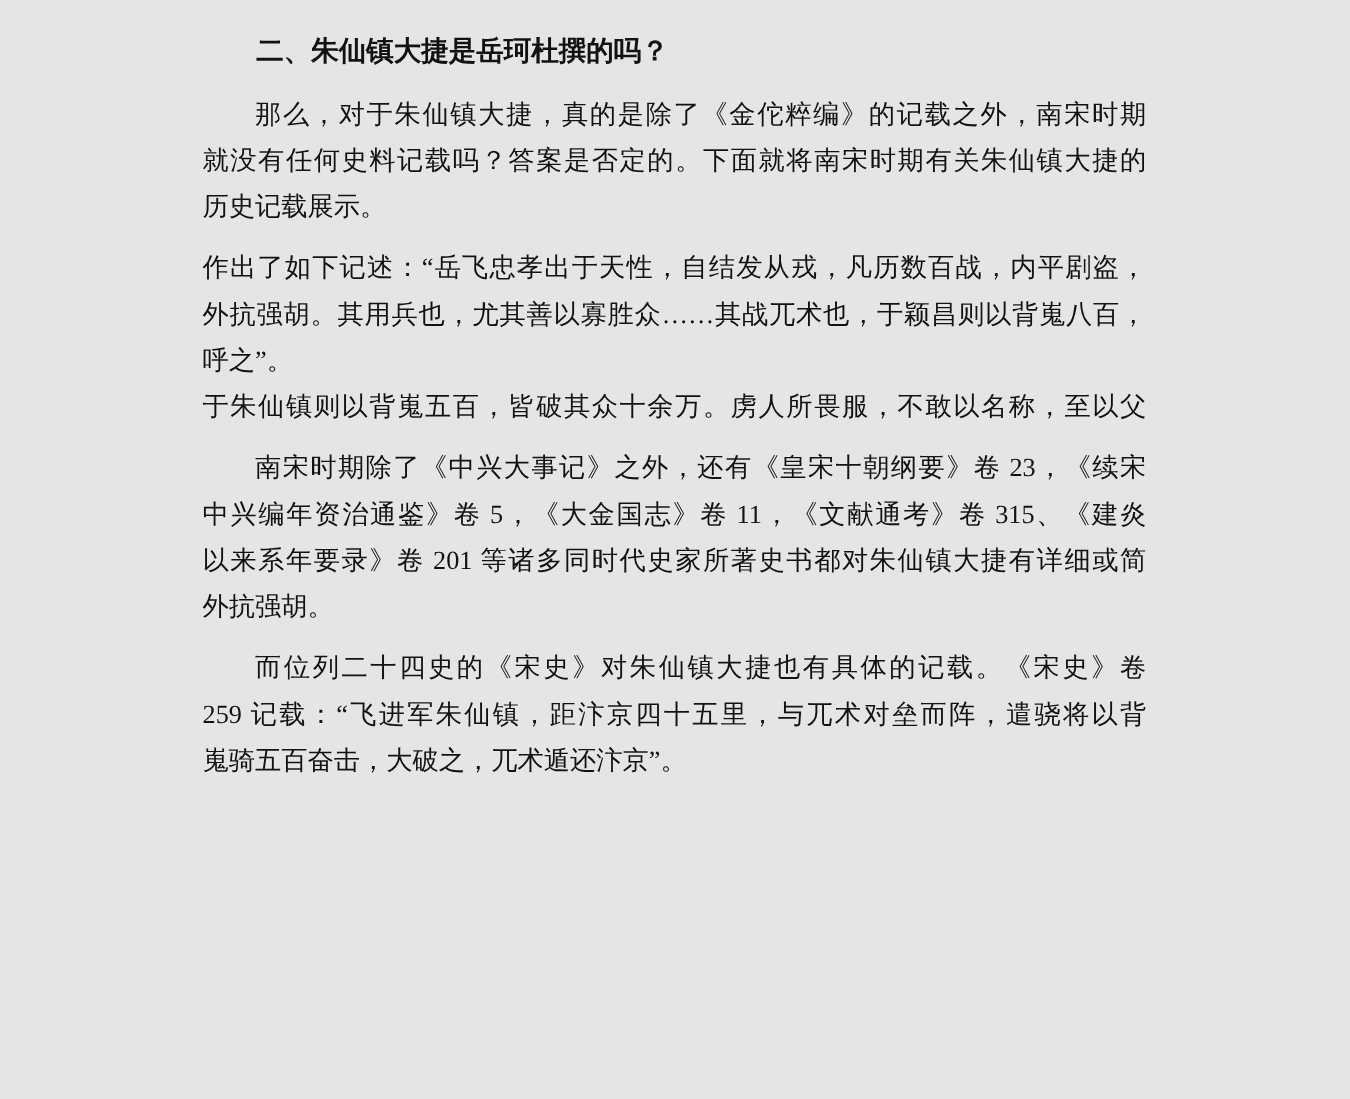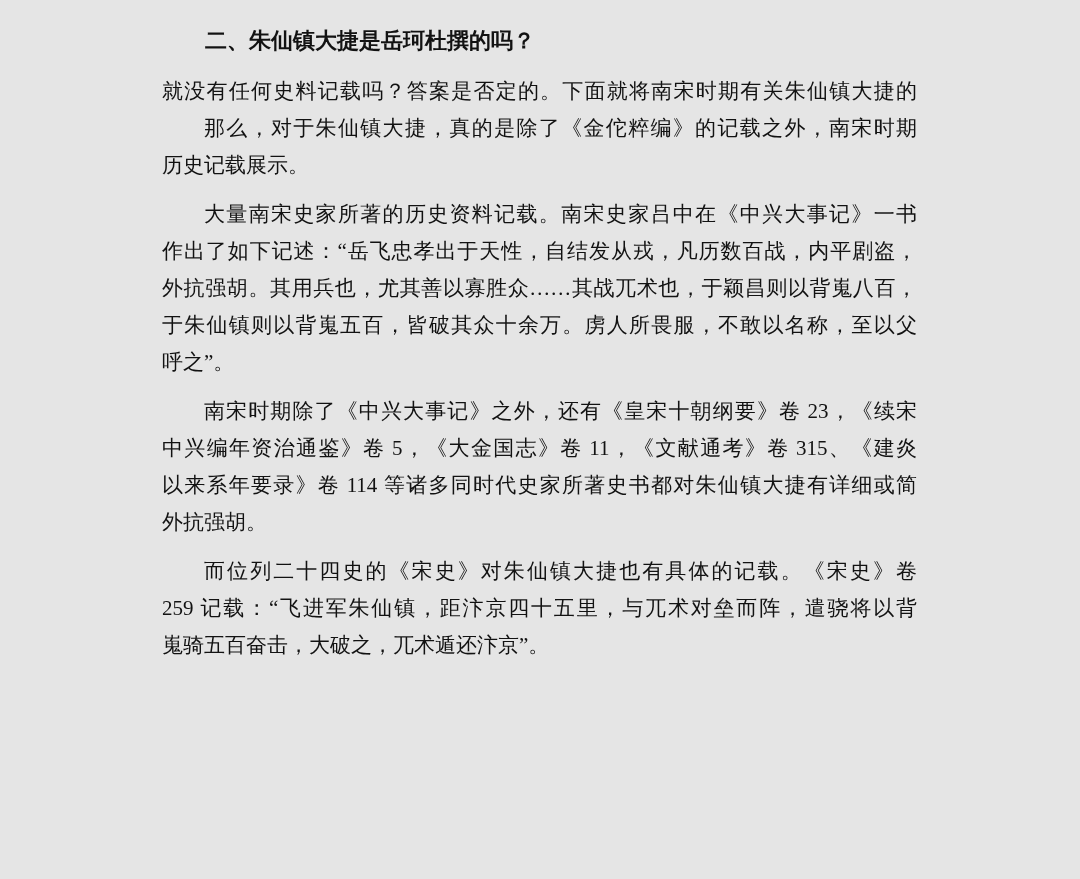--- a/index.html
+++ b/index.html
@@ -49,37 +49,36 @@
 </style>
 </head>
 <body>
 
 <div class="page">
 
   <h1 class="doc-title">二、朱仙镇大捷是岳珂杜撰的吗？</h1>
 
 
   <div class="para">
+    <div class="line first">那么，对于朱仙镇大捷，真的是除了《金佗粹编》的记载之外，南宋时期</div>
     <div class="line">就没有任何史料记载吗？答案是否定的。下面就将南宋时期有关朱仙镇大捷的</div>
-    <div class="line first">那么，对于朱仙镇大捷，真的是除了《金佗粹编》的记载之外，南宋时期</div>
     <div class="line last">历史记载展示。</div>
   </div>
 
   <div class="para">
-    <div class="line first">大量南宋史家所著的历史资料记载。南宋史家吕中在《中兴大事记》一书</div>
     <div class="line">作出了如下记述：“岳飞忠孝出于天性，自结发从戎，凡历数百战，内平剧盗，</div>
     <div class="line">外抗强胡。其用兵也，尤其善以寡胜众……其战兀术也，于颖昌则以背嵬八百，</div>
+    <div class="line last">呼之”。</div>
     <div class="line">于朱仙镇则以背嵬五百，皆破其众十余万。虏人所畏服，不敢以名称，至以父</div>
-    <div class="line last">呼之”。</div>
   </div>
 
   <div class="para">
     <div class="line first">南宋时期除了《中兴大事记》之外，还有《皇宋十朝纲要》卷 23，《续宋</div>
     <div class="line">中兴编年资治通鉴》卷 5，《大金国志》卷 11，《文献通考》卷 315、《建炎</div>
-    <div class="line">以来系年要录》卷 114 等诸多同时代史家所著史书都对朱仙镇大捷有详细或简</div>
+    <div class="line">以来系年要录》卷 201 等诸多同时代史家所著史书都对朱仙镇大捷有详细或简</div>
     <div class="line last">外抗强胡。</div>
   </div>
 
   <div class="para">
     <div class="line first">而位列二十四史的《宋史》对朱仙镇大捷也有具体的记载。《宋史》卷</div>
     <div class="line">259 记载：“飞进军朱仙镇，距汴京四十五里，与兀术对垒而阵，遣骁将以背</div>
     <div class="line last">嵬骑五百奋击，大破之，兀术遁还汴京”。</div>
   </div>
 
 </div>

